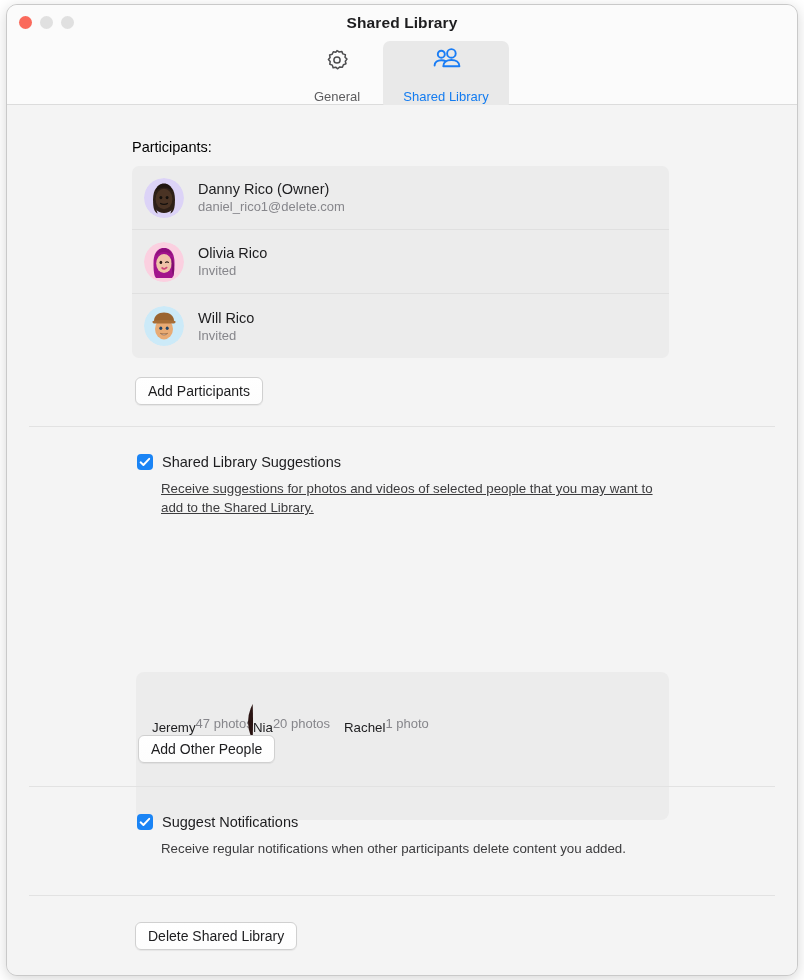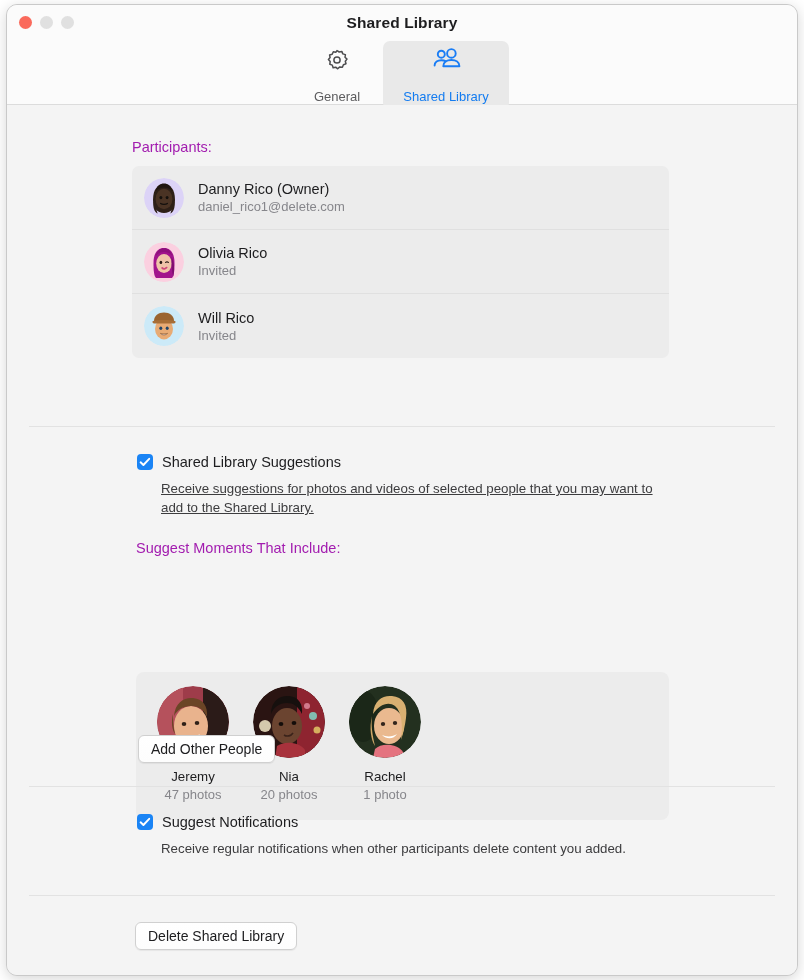--- a/index.html
+++ b/index.html
@@ -102,21 +102,21 @@
   
   .content {
     position: relative;
     height: 871px;
     background: #f4f4f4;
   }
 
   .section-label {
     position: absolute;
     font-size: 14.5px;
-    color: #a21caf;
+    color: #000000;
   }
 
   
   .plist {
     position: absolute;
     left: 125px;
     top: 61px;
     width: 537px;
     background: #ececec;
     border-radius: 7px;
@@ -213,21 +213,21 @@
     border-radius: 8px;
   }
   .people-row {
     display: flex;
     padding: 14px 0 0 16px;
     gap: 14px;
   }
   .person {
     width: 82px;
     display: flex;
-    flex-direction: column;
+    flex-direction: row;
     align-items: center;
     gap: 0;
     cursor: default;
   }
   .person-photo {
     width: 72px;
     height: 72px;
     border-radius: 50%;
     overflow: hidden;
     position: relative;
@@ -349,35 +349,35 @@
           </svg>
         </span>
         <span class="ptext">
           <span class="pname">Will Rico</span>
           <span class="pmeta">Invited</span>
         </span>
       </div>
 
     </div>
 
+    <div class="btn" style="left:128px; top:272px;">Add Participants</div>
 
     <div class="divider" style="top:321px;"></div>
 
     <div class="cb-row" style="left:130px; top:348px;">
       <span class="checkbox">
         <svg width="12" height="12" viewBox="0 0 12 12">
           <path d="M1.6 6.3 L4.4 9.0 L10.2 2.8" fill="none" stroke="#ffffff" stroke-width="1.9" stroke-linecap="round" stroke-linejoin="round"></path>
         </svg>
       </span>
       <span class="cb-title">Shared Library Suggestions</span>
     </div>
 
     <div class="cb-desc" style="left:154px; top:374px; width:505px;text-decoration:underline;">Receive suggestions for photos and videos of selected people that you may want to add to the Shared Library.</div>
 
-    <div class="section-label" style="left:129px; top:435px;">Suggest Moments That Include:</div>
 
     <div class="people-card">
       <div class="people-row">
 
         <div class="person">
           <span class="person-photo">
             <svg width="72" height="72" viewBox="0 0 72 72">
               <defs>
                   <clipPath id="c1">
                     <circle cx="36" cy="36" r="36"></circle>

